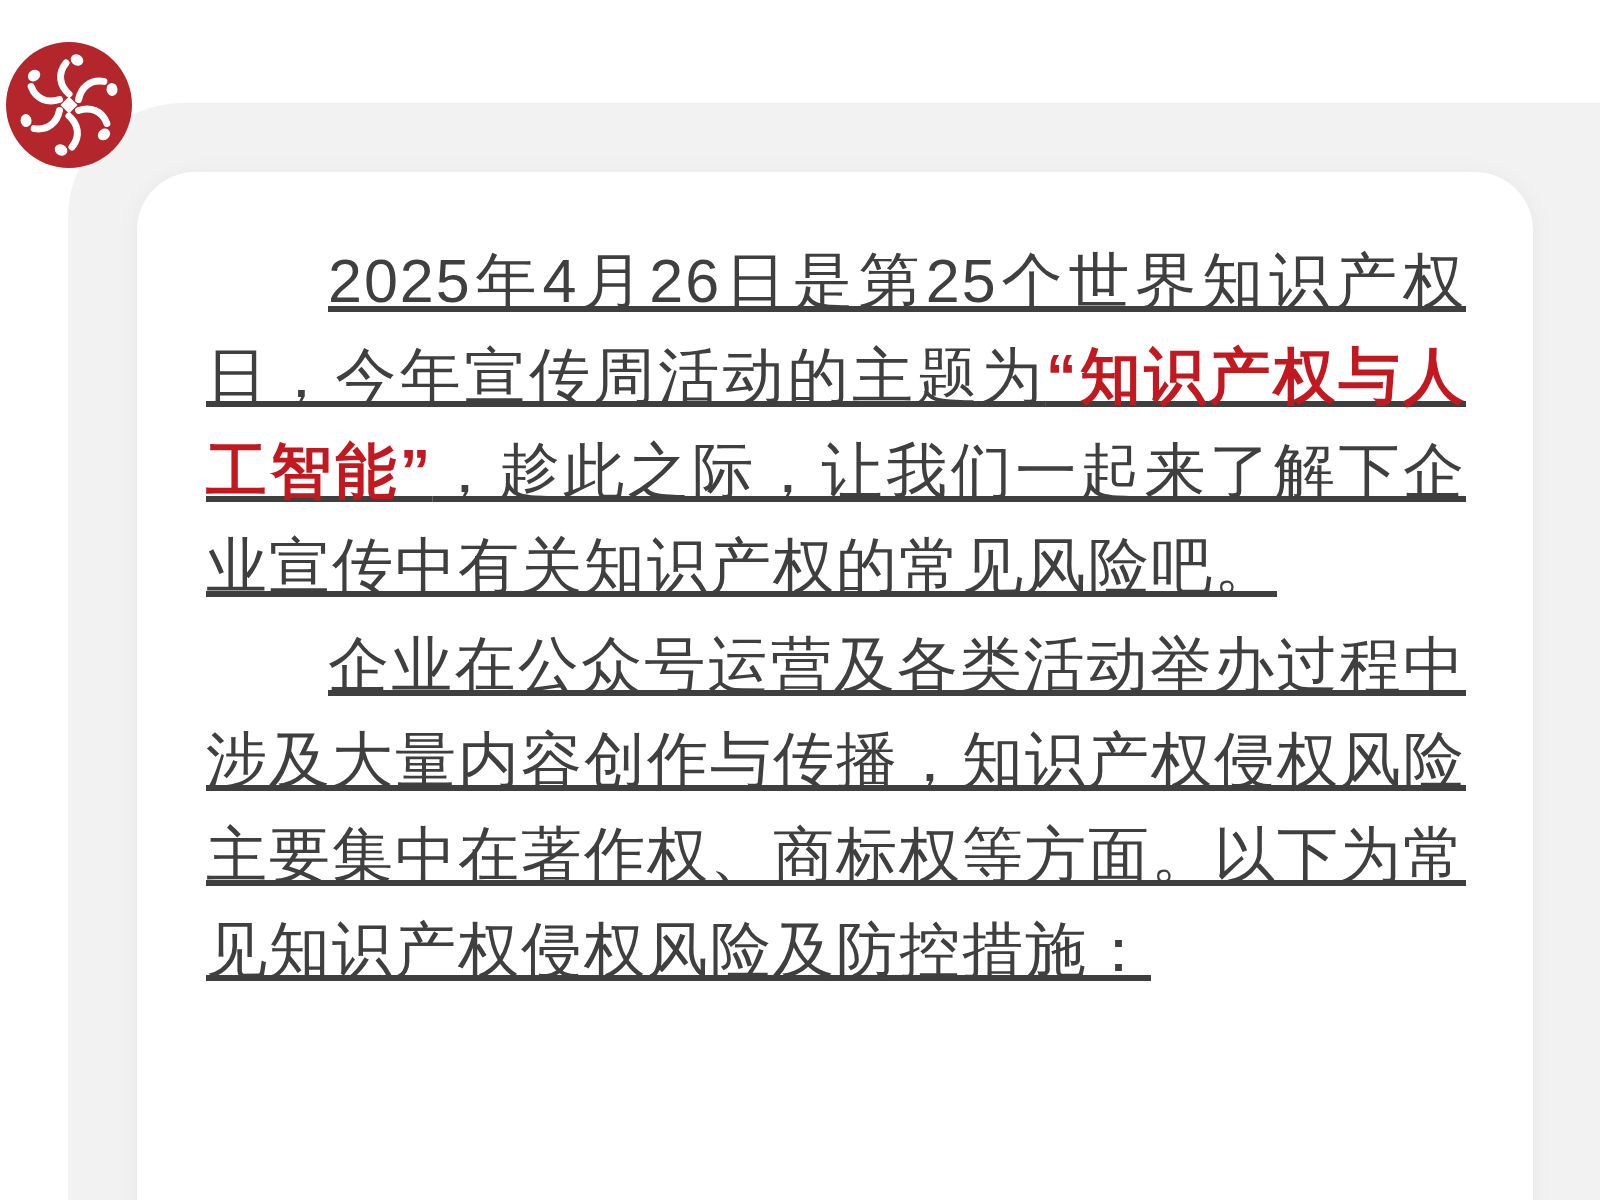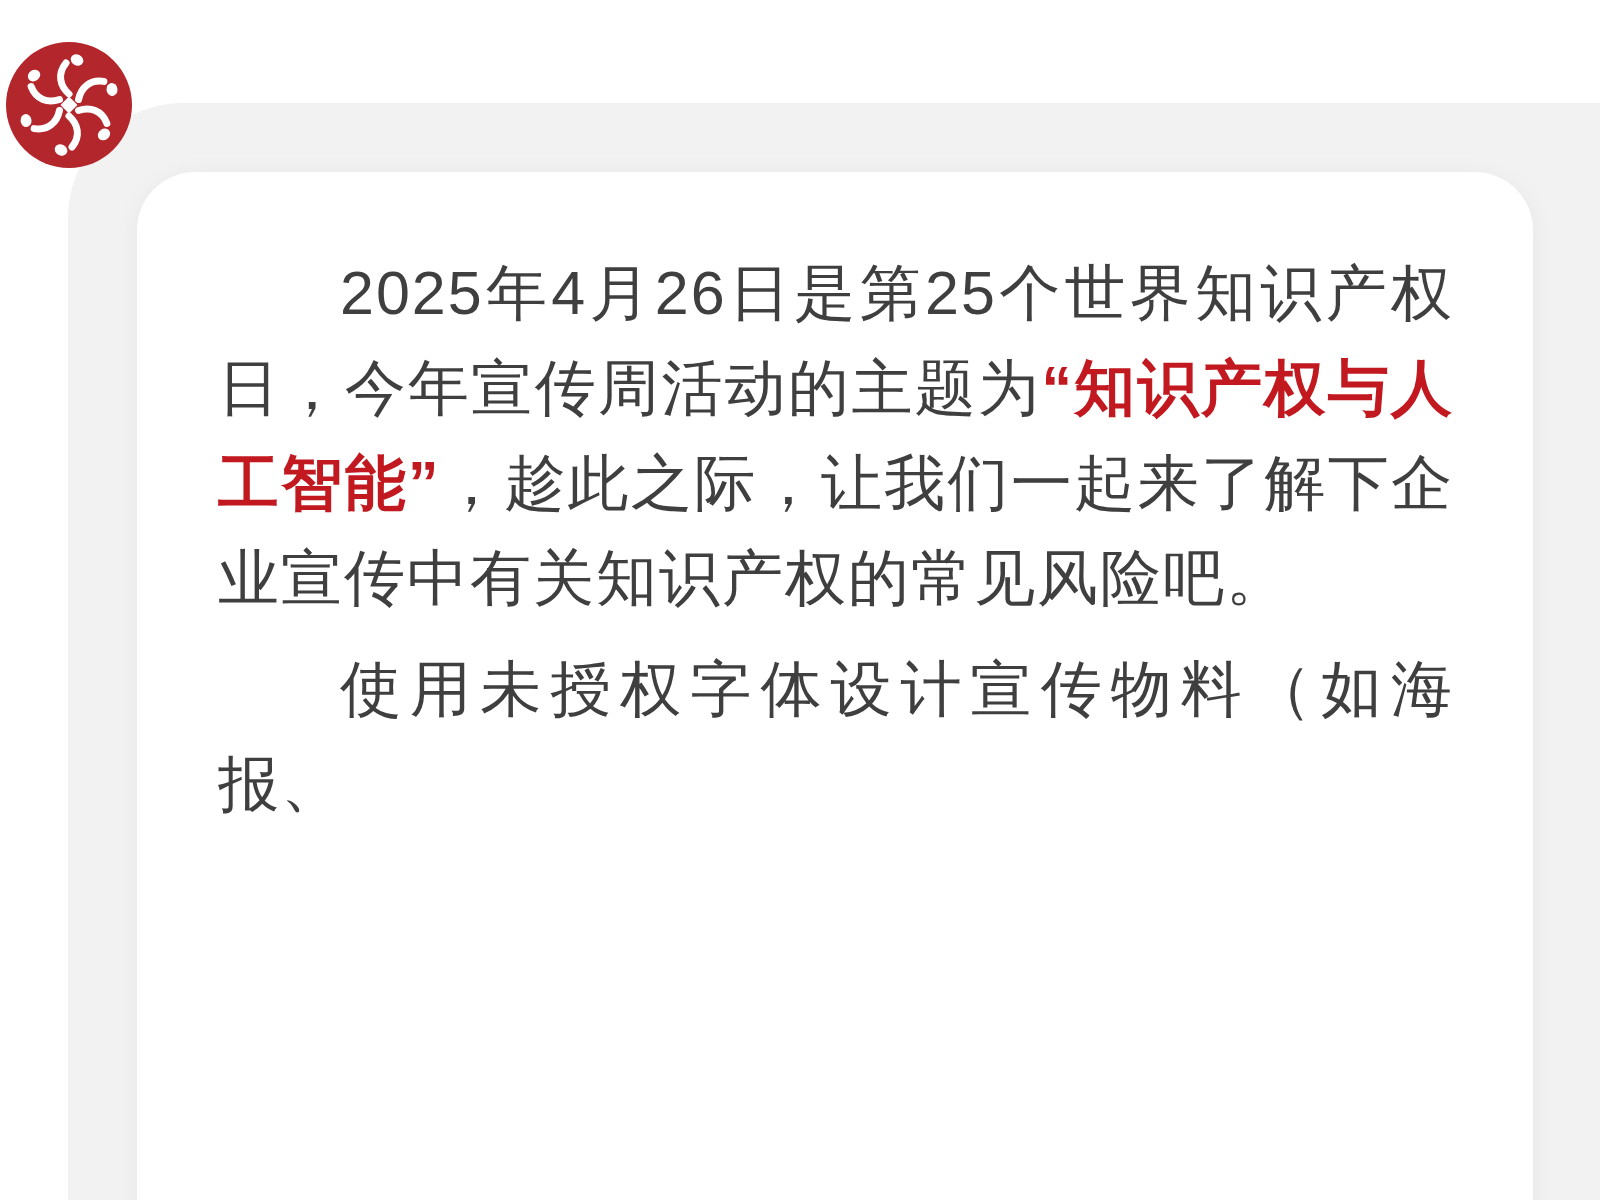--- a/index.html
+++ b/index.html
@@ -36,22 +36,23 @@
   }
   .article-body {
     padding: 58px 63px 0 65px;
     font-size: 61px;
     line-height: 95px;
     letter-spacing: 2px;
     color: #3f3f3f;
     text-align: justify;
   }
   .article-body p {
-    margin: 16px;
+    margin: 4px;
     text-indent: 2em;
+    text-decoration: underline;
   }
   .seg-red-bold {
     color: #c1191f;
     font-weight: 700;
   }
   .logo-badge {
     position: absolute;
     left: 6px;
     top: 42px;
     width: 126px;
@@ -112,15 +113,15 @@
           <ellipse cx="71" cy="18" rx="6.5" ry="5.5" transform="rotate(25 71 18)"></ellipse>
         </g>
       <rect x="57" y="57" width="12" height="12" transform="rotate(45 63 63)"></rect>
     </g>
   </svg>
 </div>
 
 <div class="article-card">
   <div class="article-body" id="article-body">
       <p><span>2025年4月26日是第25个世界知识产权日，今年宣传周活动的主题为</span><span class="seg-red-bold">“知识产权与人工智能”</span><span>，趁此之际，让我们一起来了解下企业宣传中有关知识产权的常见风险吧。</span></p>
-      <p><span>使用未授权字体设计宣传物料（如海报、</span></p>
+      <p><span>企业在公众号运营及各类活动举办过程中涉及大量内容创作与传播，知识产权侵权风险主要集中在著作权、商标权等方面。以下为常见知识产权侵权风险及防控措施：</span></p>
     </div>
 </div>
 
 </body></html>

